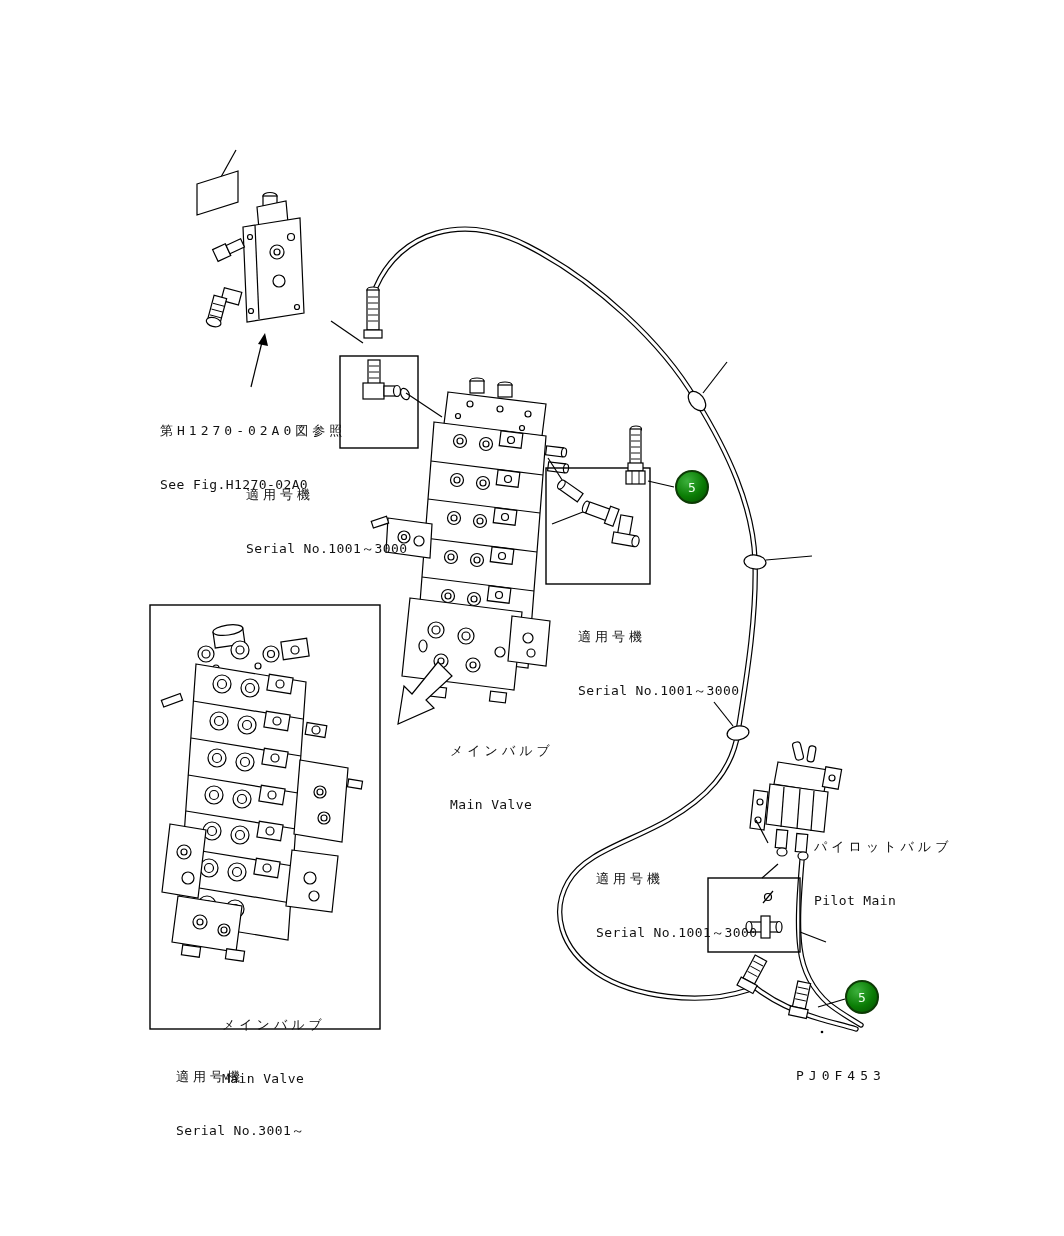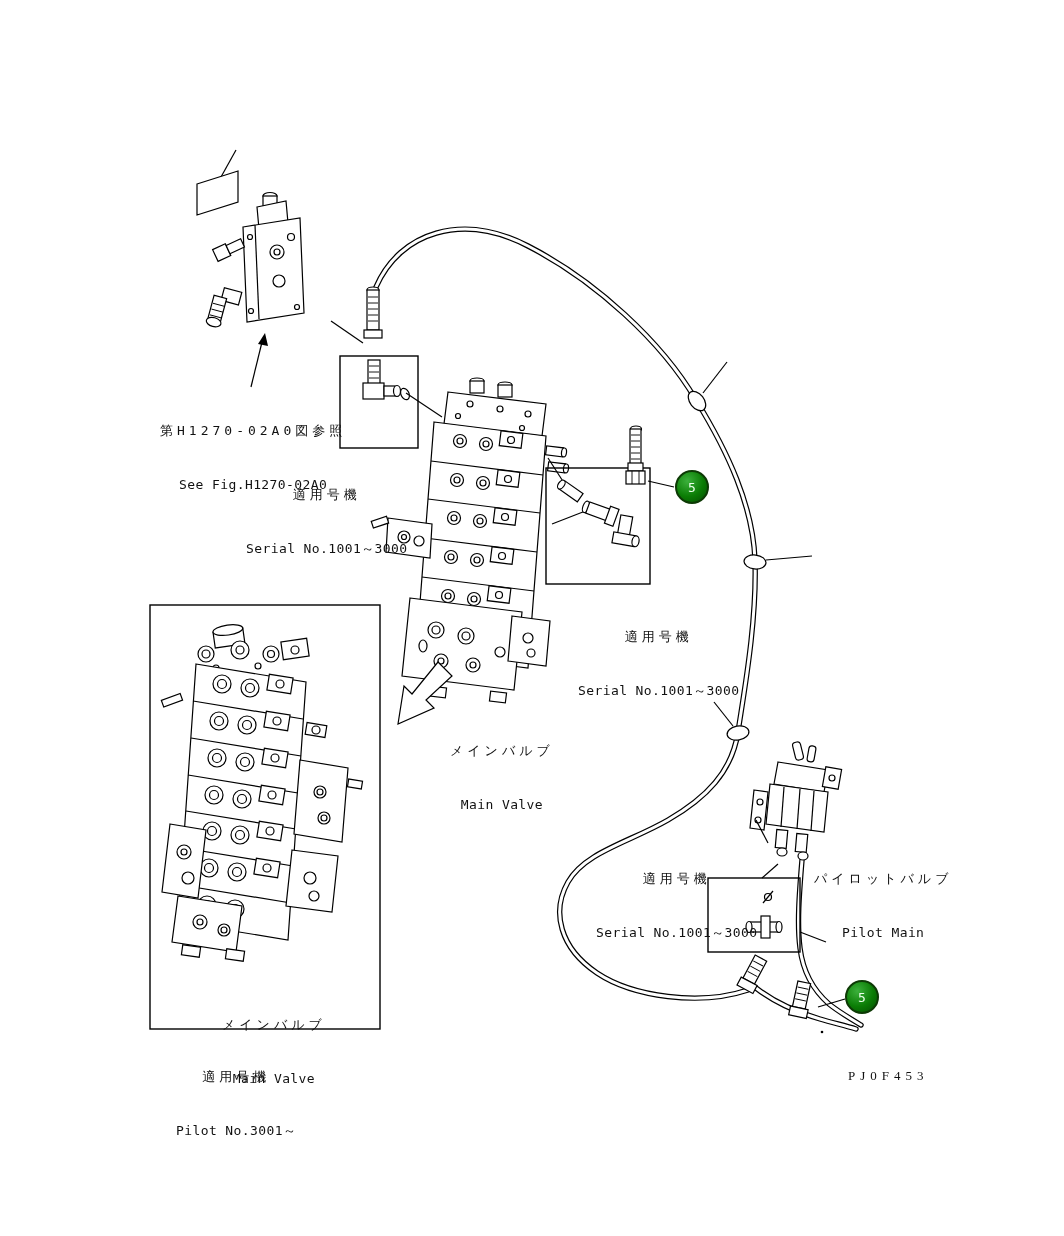--- a/index.html
+++ b/index.html
@@ -1,19 +1,19 @@
 <!DOCTYPE html>
 <html style="--balloon: #0a7c04;"><head>
 <meta charset="utf-8">
 <style>
   html,body { margin:0; padding:0; background:#ffffff; }
   .stage {
     position:relative; width:1064px; height:1236px; background:#ffffff;
     font-family:"DejaVu Sans Mono","Liberation Mono",monospace;
-    color:#111; overflow:hidden;text-align:center;
+    color:#111; overflow:hidden;
   }
   .stage svg { position:absolute; left:0; top:0; }
   .label { position:absolute; font-size:13px; line-height:18px; white-space:pre; }
   .label .jp { letter-spacing:4px; }
   .label .en { letter-spacing:0.4px; }
   .code { position:absolute; font-size:13px; letter-spacing:5px; }
   .balloon {
     position:absolute; width:34px; height:34px; border-radius:50%;
     background:radial-gradient(circle at 35% 30%, #3cb13c, var(--balloon,#0a7c04) 55%, #054a02);
     border:2px solid #0d3a05; box-sizing:border-box;
@@ -451,34 +451,34 @@
   <div class="en">Main Valve</div>
 </div>
 
 <div class="label" style="left:222px; top:980px;">
   <div class="jp">メインバルブ</div>
   <div class="en">Main Valve</div>
 </div>
 
 <div class="label" style="left:176px; top:1032px;">
   <div class="jp">適用号機</div>
-  <div class="en">Pilot No.3001～</div>
+  <div class="en">Serial No.3001～</div>
 </div>
 
 <div class="label" style="left:596px; top:834px;">
   <div class="jp">適用号機</div>
   <div class="en">Serial No.1001～3000</div>
 </div>
 
-<div class="label" style="left:814px; top:834px;">
+<div class="label" style="left:814px; top:802px;">
   <div class="jp">パイロットバルブ</div>
   <div class="en">Pilot Main</div>
 </div>
 
-<div class="code" style="left:848px; top:1068px;font-family:Liberation Serif, serif;">PJ0F453</div>
+<div class="code" style="left:796px; top:1068px;">PJ0F453</div>
 
 <div class="balloon" style="left:675px; top:470px;">
   <span>5</span>
 </div>
 <div class="balloon" style="left:845px; top:980px;">
   <span>5</span>
 </div>
 
 </div>
 

